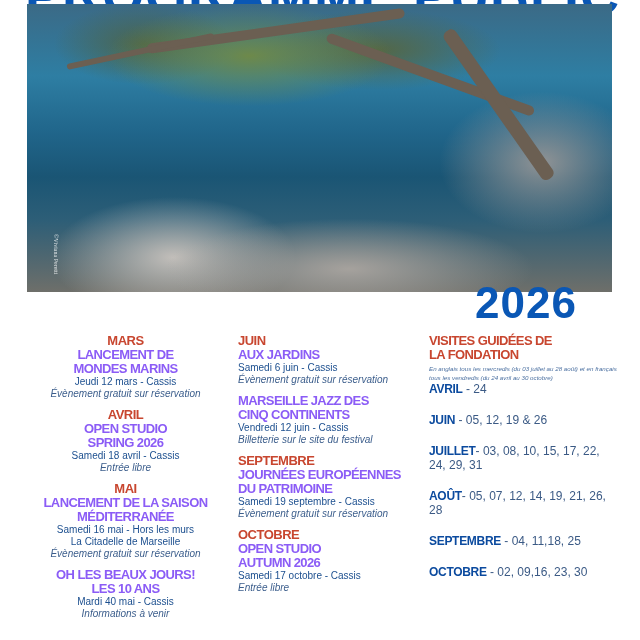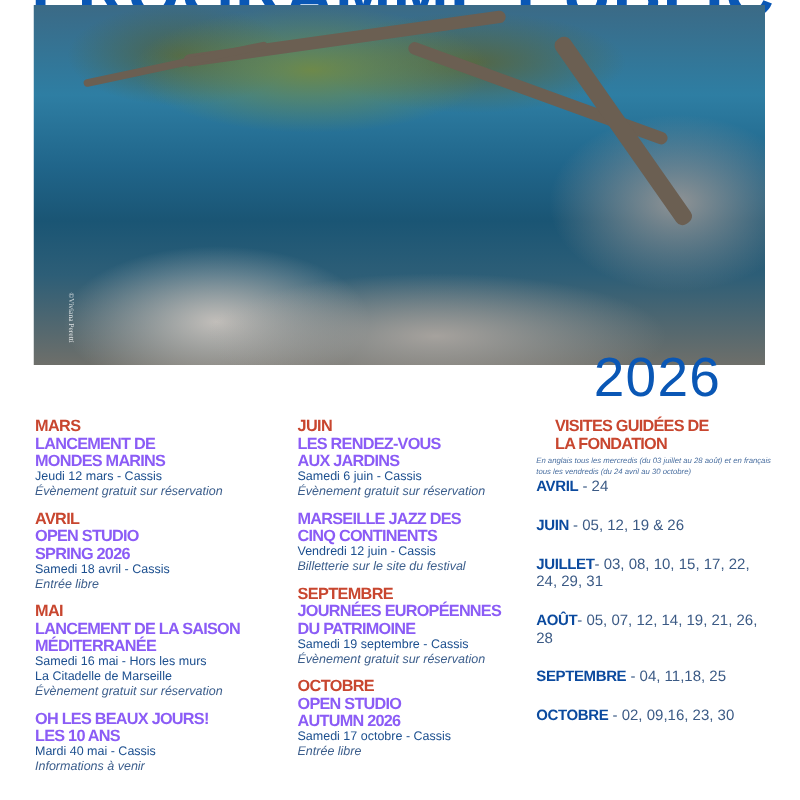--- a/index.html
+++ b/index.html
@@ -28,38 +28,38 @@
     font-family: "Liberation Serif", serif; font-size: 6px; color: rgba(255,255,255,0.8);
     white-space: nowrap;
   }
   .program-title {
     position: absolute; left: 25px; top: -36px; width: 590px;
     font-size: 54px; font-weight: bold; color: #0a57b5; letter-spacing: 1px;
     white-space: nowrap; text-align: center;
   }
   .year {
     position: absolute; left: 475px; top: 278px;
-    font-size: 44px; font-weight: normal; color: #0a57b5; letter-spacing: 1px;
+    font-size: 44px; font-weight: bold; color: #0a57b5; letter-spacing: 1px;
   }
   .col { position: absolute; top: 334px; }
-  .col-1 { left: 28px; width: 195px; }
+  .col-1 { left: 28px; width: 195px; text-align: center; }
   .col-2 { left: 238px; width: 185px; }
   .col-3 { left: 429px; width: 190px; }
   .event { margin-bottom: 8px; }
   .month {
     font-size: 13px; font-weight: bold; color: #c8462f; letter-spacing: -0.5px; line-height: 14px;
   }
   .ev-title {
     font-size: 13px; font-weight: bold; color: #8b5cf6; letter-spacing: -0.6px; line-height: 14px;
     text-transform: uppercase;
   }
   .ev-date { font-size: 10px; color: #1c4f8f; line-height: 12px; }
   .ev-note { font-size: 10px; color: #3c5e8c; font-style: italic; line-height: 12px; }
   .visits-title {
-    font-size: 13px; font-weight: bold; color: #c8462f; letter-spacing: -0.6px; line-height: 14px; margin-left: 15px;
+    font-size: 13px; font-weight: bold; color: #c8462f; letter-spacing: -0.6px; line-height: 14px;
   }
   .visits-note {
     font-size: 6.2px; color: #4a6fa0; font-style: italic; line-height: 9px; margin-top: 2px;
   }
   .visit { font-size: 12px; color: #3b5a85; line-height: 14px; margin-bottom: 17px; }
   .visit .vm { font-weight: bold; color: #0b4a9e; letter-spacing: -0.3px; }
   .visit:first-of-type { margin-top: 2px; }
 </style>
 </head>
 <body>
@@ -103,21 +103,20 @@
     <div class="ev-title">OH LES BEAUX JOURS!</div>
     <div class="ev-title">LES 10 ANS</div>
     <div class="ev-date">Mardi 40 mai - Cassis</div>
     <div class="ev-note">Informations à venir</div>
   </div>
 </div>
 
 <div class="col col-2">
   <div class="event">
     <div class="month">JUIN</div>
-    <div class="ev-title">LES RENDEZ-VOUS</div>
     <div class="ev-title">AUX JARDINS</div>
     <div class="ev-date">Samedi 6 juin - Cassis</div>
     <div class="ev-note">Évènement gratuit sur réservation</div>
   </div>
   <div class="event">
     <div class="ev-title">MARSEILLE JAZZ DES</div>
     <div class="ev-title">CINQ CONTINENTS</div>
     <div class="ev-date">Vendredi 12 juin - Cassis</div>
     <div class="ev-note">Billetterie sur le site du festival</div>
   </div>

